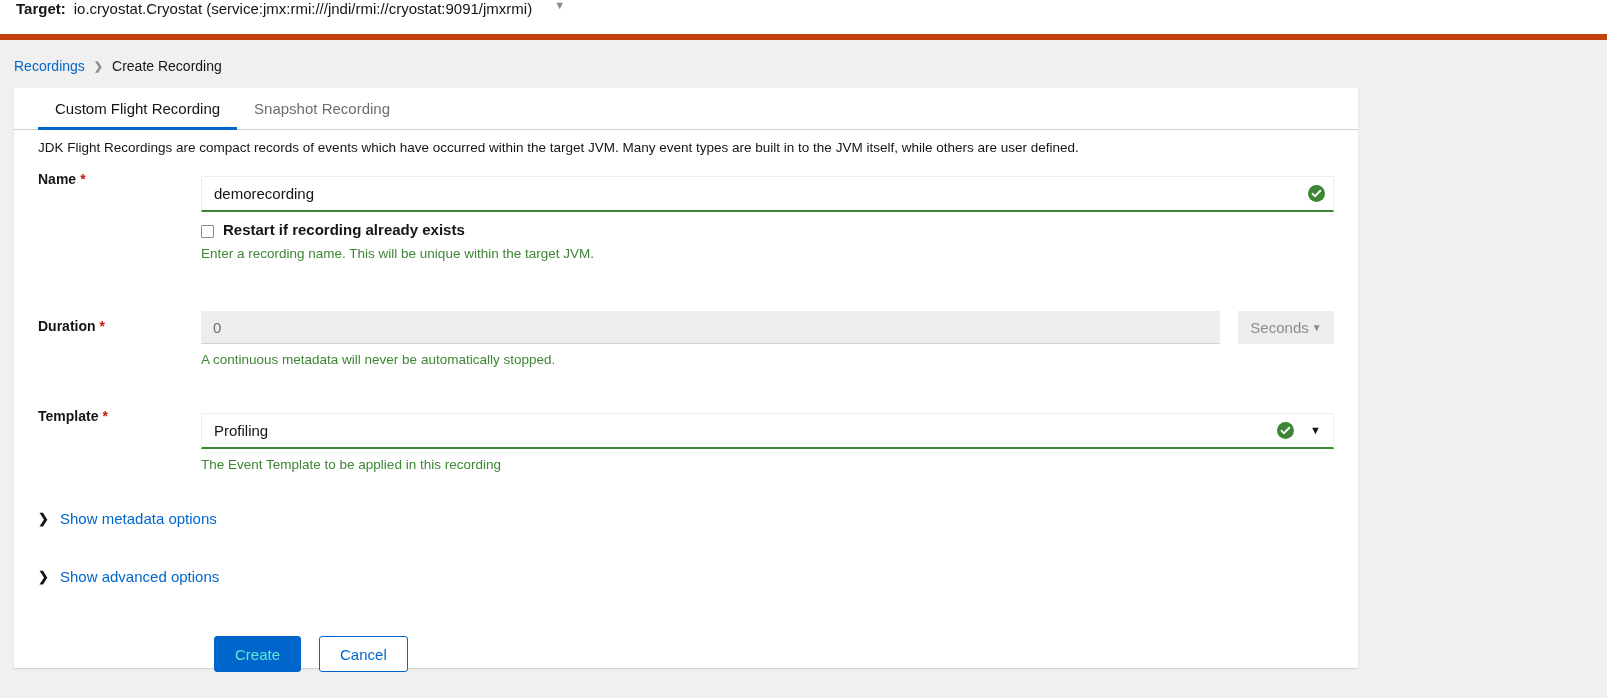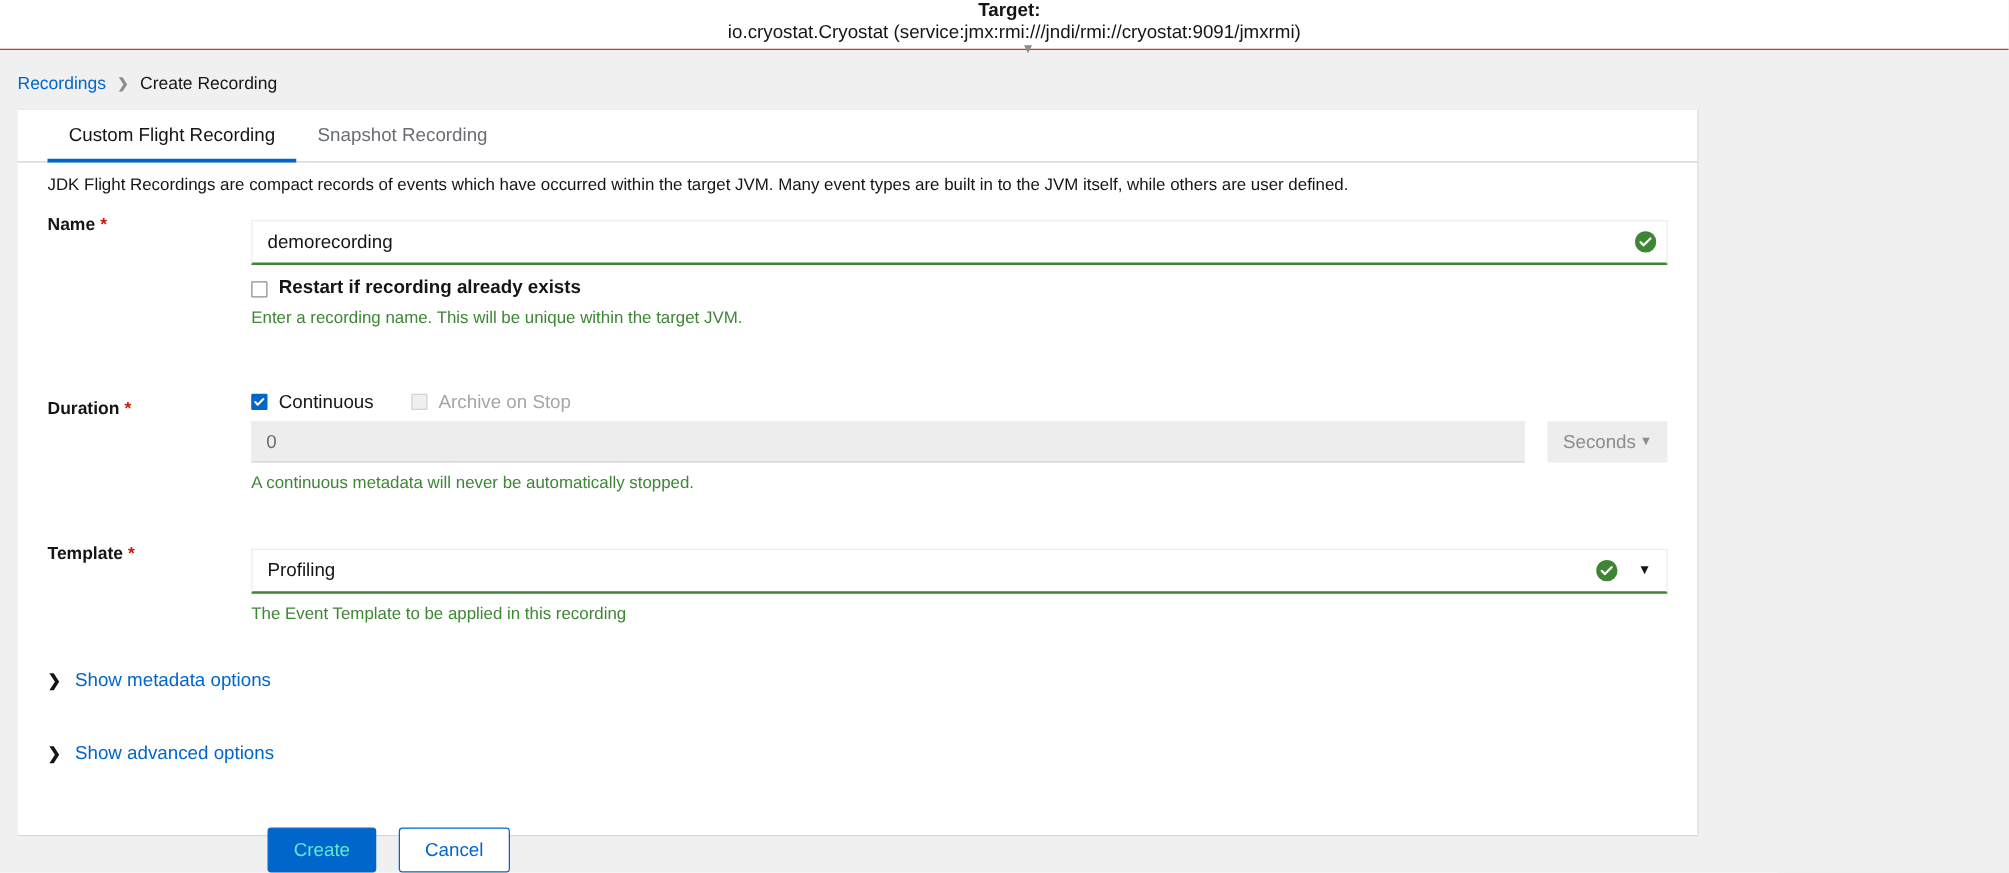--- a/index.html
+++ b/index.html
@@ -11,24 +11,23 @@
     font-size: 14px;
     color: #151515;
     overflow: hidden;
   }
 
   
   .target-bar {
     height: 40px;
     background: #ffffff;
     display: flex;
-    align-items: center;
+    align-items: flex-start;
     padding: 0 0 0 16px;
-    border-bottom: 1px solid #c2410c;
-    flex-direction: column;
+    border-bottom: 6px solid #c2410c;
   }
   .target-label {
     font-weight: bold;
     font-size: 15px;
     color: #151515;
     margin-right: 8px;
   }
   .target-value {
     font-size: 15px;
     color: #151515;
@@ -319,34 +318,20 @@
         </div>
         <div class="helper">Enter a recording name. This will be unique within the target JVM.</div>
       </div>
     </div>
 
     <div class="form-row" style="margin-top:30px;">
       <div class="form-label" style="padding-top:27px;">
         <span>Duration</span><span class="req">*</span>
       </div>
       <div class="form-control">
-        <div class="dur-inline">
-          <span class="grp">
-            <span class="cb checked">
-              <svg width="9" height="9" viewBox="0 0 12 12">
-                  <path d="M1.6 6.2l2.6 2.8L10.2 3" stroke="#fff" stroke-width="2.2" fill="none" stroke-linecap="round" stroke-linejoin="round"></path>
-                </svg>
-            </span>
-            <span class="cb-label">Continuous</span>
-          </span>
-          <span class="grp">
-            <span class="cb disabled"></span>
-            <span class="cb-label disabled">Archive on Stop</span>
-          </span>
-        </div>
         <div class="dur-fields">
           <div class="dur-input">0</div>
           <div class="dur-unit">
             <span>Seconds</span>
             <span class="uc">▼</span>
           </div>
         </div>
         <div class="helper">A continuous metadata will never be automatically stopped.</div>
       </div>
     </div>

